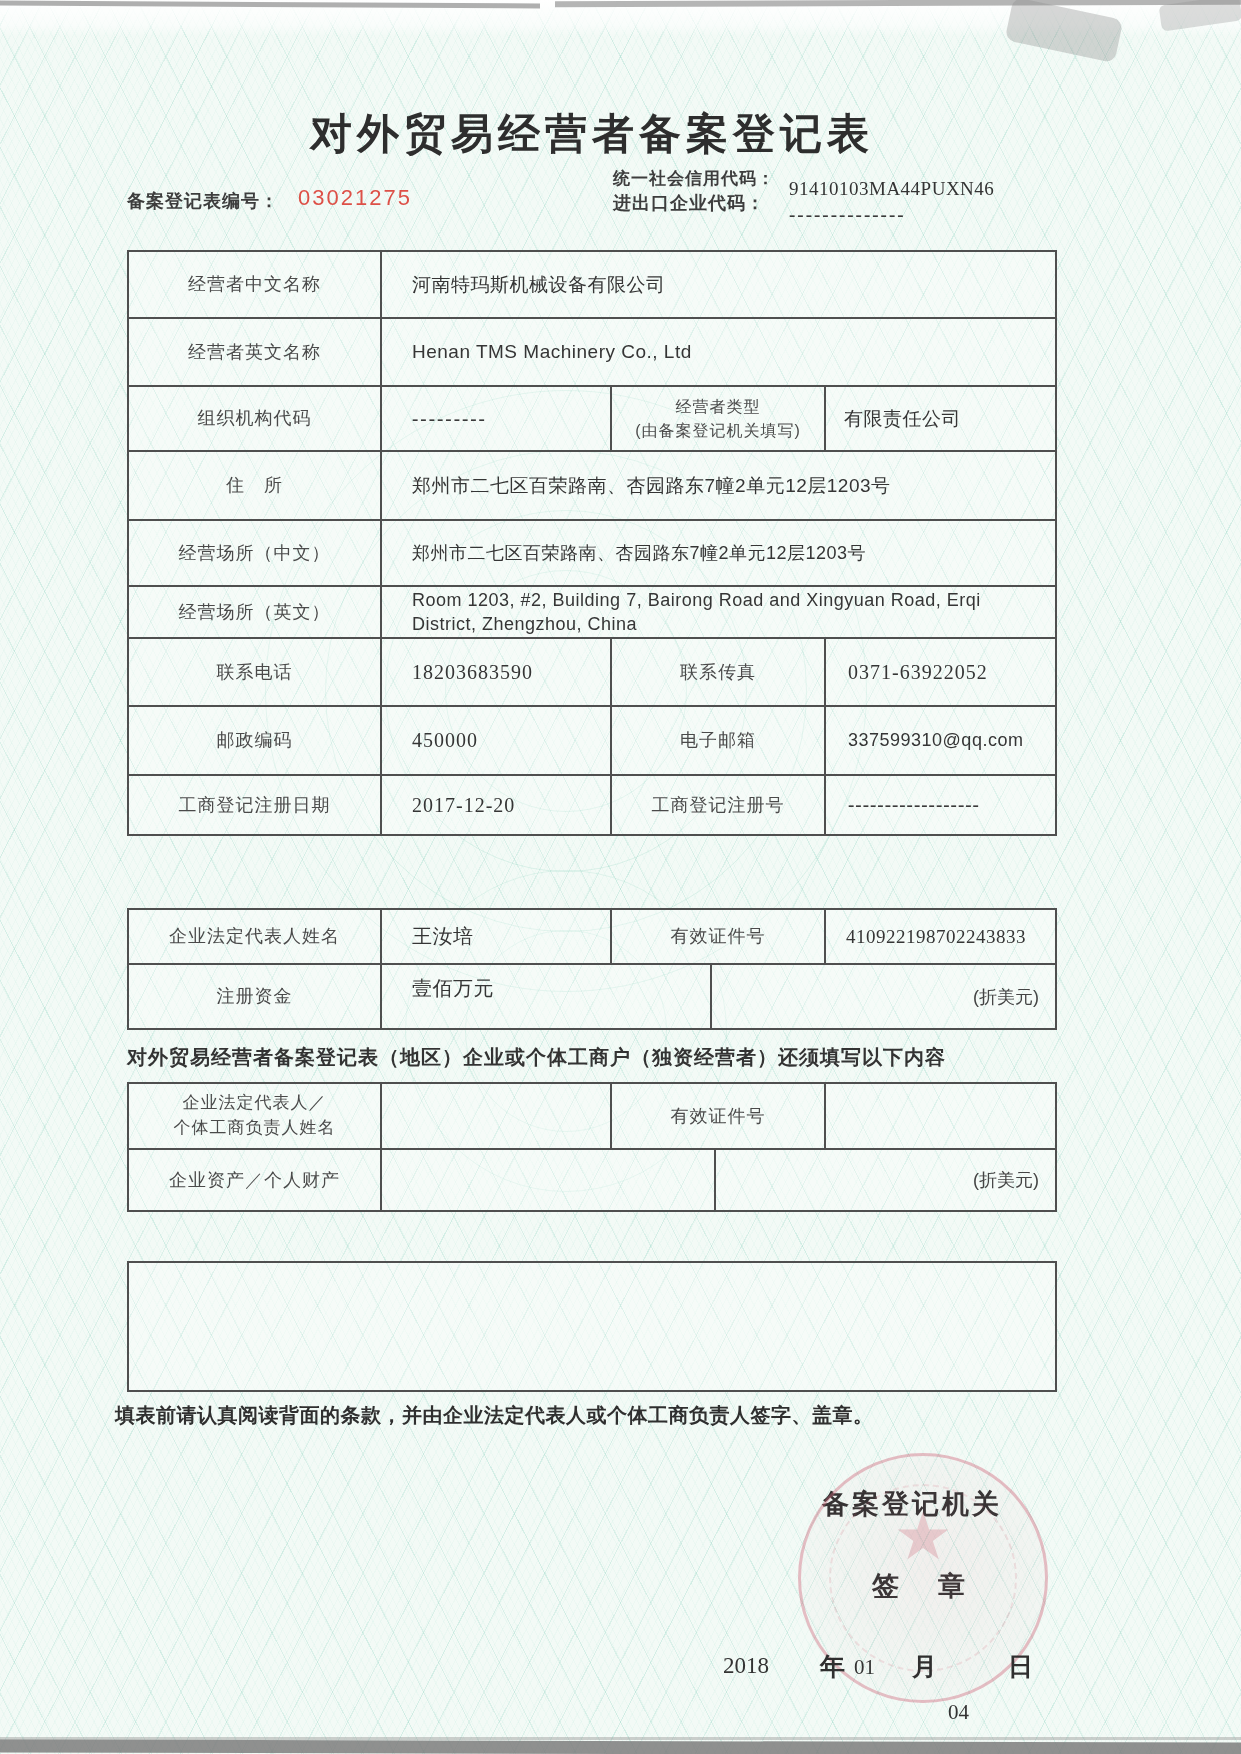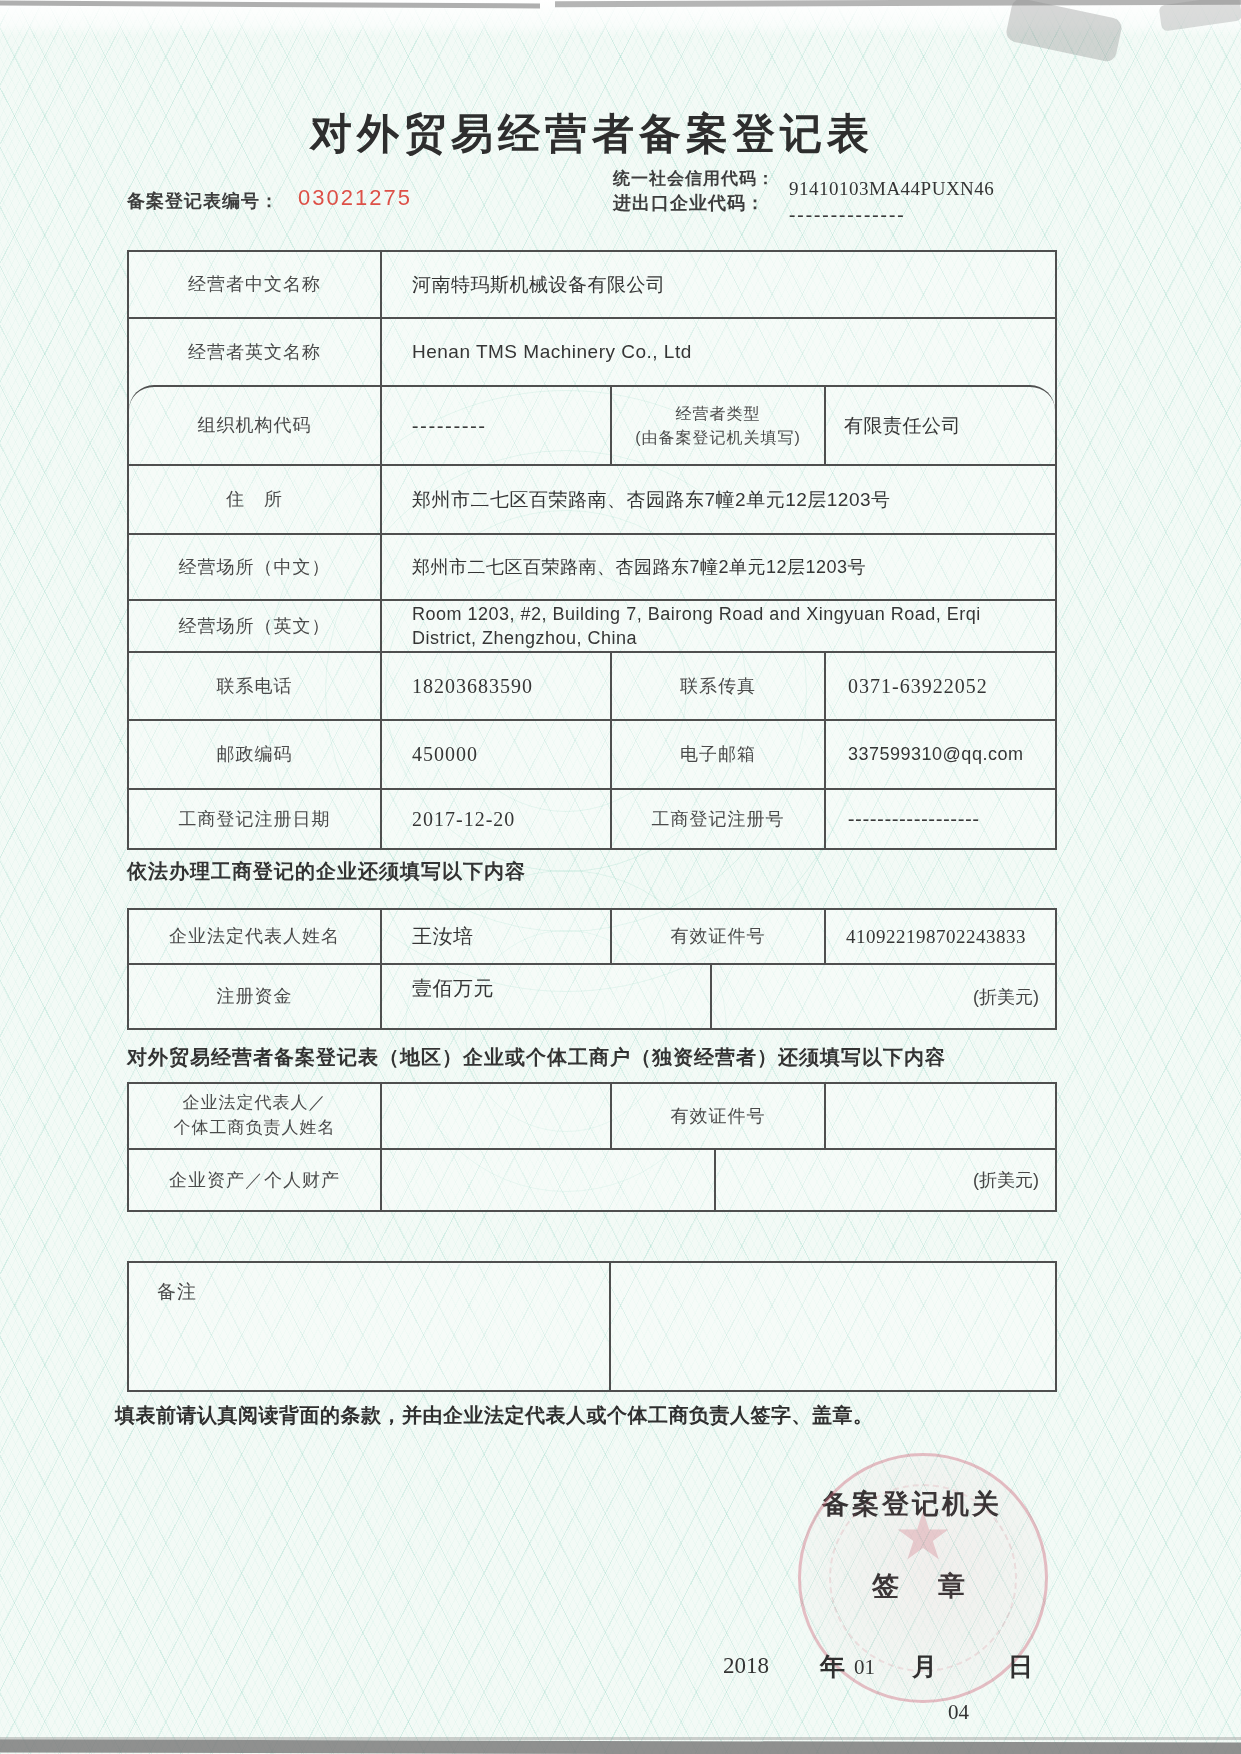--- a/index.html
+++ b/index.html
@@ -98,21 +98,21 @@
         </div>
     </div>
     <div class="tr" style="height:68px;">
       <div class="td lbl c1">
           <span>经营者英文名称</span>
         </div>
       <div class="td val cspan">
           <span>Henan TMS Machinery Co., Ltd</span>
         </div>
     </div>
-    <div class="tr" style="height:79px;border-radius:25px;">
+    <div class="tr" style="height:65px;">
       <div class="td lbl c1">
           <span>组织机构代码</span>
         </div>
       <div class="td val c2 serif">
           <span class="dashes">---------</span>
         </div>
       <div class="td lbl c3" style="font-size:16px;">
         <span>
           <span style="display:block;">经营者类型</span>
           <span style="display:block;">(由备案登记机关填写)</span>
@@ -183,21 +183,20 @@
         </div>
       <div class="td lbl c3">
           <span>工商登记注册号</span>
         </div>
       <div class="td val c4 serif" style="padding-left:22px;">
           <span class="dashes" style="letter-spacing:1px;">------------------</span>
         </div>
     </div>
   </div>
 
-  <div class="heading" style="top:858px;">依法办理工商登记的企业还须填写以下内容</div>
 
   <div class="tbl" style="top:908px;">
     <div class="tr" style="height:53px;">
       <div class="td lbl c1">
           <span>企业法定代表人姓名</span>
         </div>
       <div class="td val c2" style="font-size:20px;">
           <span>王汝培</span>
         </div>
       <div class="td lbl c3">
@@ -248,23 +247,20 @@
           <span></span>
         </div>
       <div class="td usd c4">
           <span>(折美元)</span>
         </div>
     </div>
   </div>
 
   <div class="tbl" style="top:1261px;height:131px;">
     <div class="tr" style="height:127px;border-top:none;">
-      <div class="td" style="flex:0 0 480px;align-items:flex-start;justify-content:flex-start;padding:16px 0 0 28px;font-size:19px;color:#4a4a4a;letter-spacing:1px;">
-          <span>备注</span>
-        </div>
       <div class="td c4">
           <span></span>
         </div>
     </div>
   </div>
 
   <div class="foot-big" style="left:115px;top:1402px;font-size:20px;letter-spacing:0.5px;">填表前请认真阅读背面的条款，并由企业法定代表人或个体工商负责人签字、盖章。</div>
 
   <div class="foot-big" style="left:822px;top:1486px;font-size:27px;letter-spacing:3px;">备案登记机关</div>
   <div class="foot-big" style="left:872px;top:1568px;font-size:27px;letter-spacing:6px;">签　章</div>

